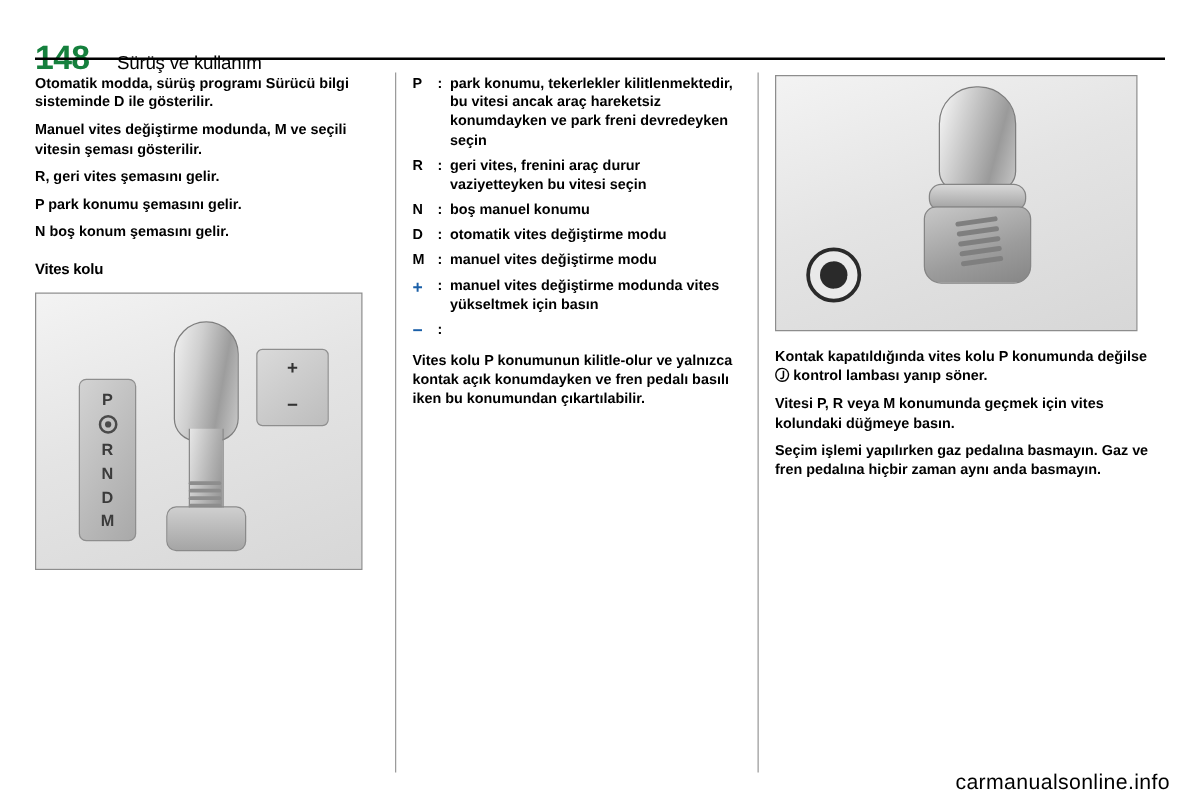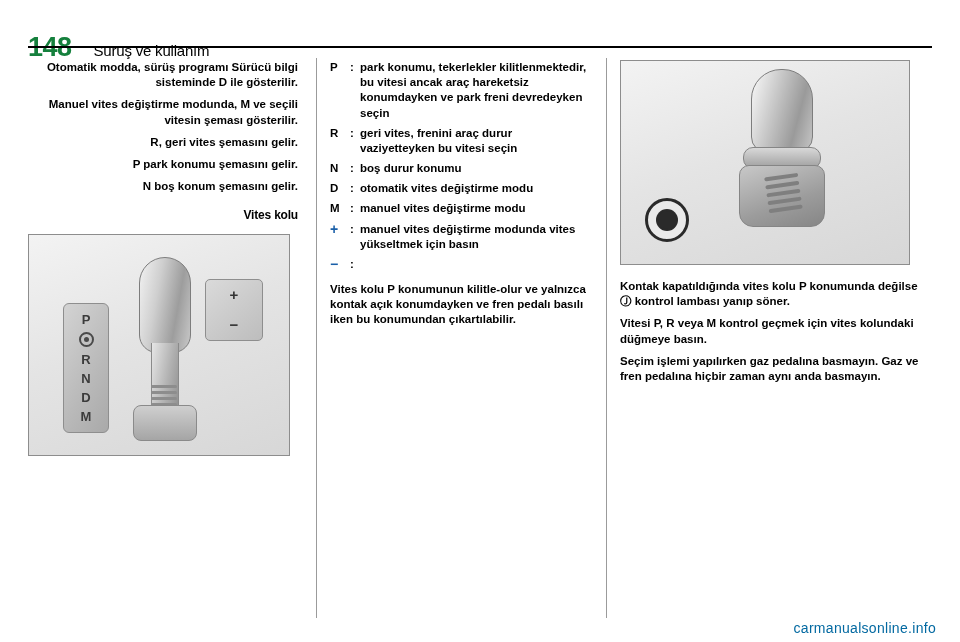--- a/index.html
+++ b/index.html
@@ -45,21 +45,21 @@
   }
   
   .col {
     position: absolute;
     top: 60px;
     width: 270px;
     font-size: 11.5px;
     line-height: 1.32;
     color: #000;
   }
-  .col1 { left: 28px; text-align: right; }
+  .col1 { left: 28px; }
   .col2 { left: 330px; width: 258px; }
   .col3 { left: 620px; width: 300px; }
   .vdiv {
     position: absolute;
     top: 58px;
     width: 1px;
     height: 560px;
     background: #9b9b9b;
   }
   .vdiv1 { left: 316px; }
@@ -258,22 +258,22 @@
   }
   .brake-icon .inner {
     width: 22px; height: 22px;
     border-radius: 50%;
     border: 2px dashed #2a2a2a;
     background: #2a2a2a;
   }
   .footer {
     position: absolute;
     right: 24px; bottom: 6px;
-    font-size: 14px;
-    color: #0369a1;
+    font-size: 17px;
+    color: #000000;
     letter-spacing: 0.3px;
   }
 </style>
 </head>
 <body>
 
 <div class="page">
 
   <div class="header">
     <div class="page-num">148</div>
@@ -331,21 +331,21 @@
         <div class="defval">park konumu, tekerlekler kilitlenmektedir, bu vitesi ancak araç hareketsiz konumdayken ve park freni devredeyken seçin</div>
       </div>
       <div class="defrow">
         <div class="defkey">R</div>
         <div class="defcolon">:</div>
         <div class="defval">geri vites, frenini araç durur vaziyetteyken bu vitesi seçin</div>
       </div>
       <div class="defrow">
         <div class="defkey">N</div>
         <div class="defcolon">:</div>
-        <div class="defval">boş durur konumu</div>
+        <div class="defval">boş manuel konumu</div>
       </div>
       <div class="defrow">
         <div class="defkey">D</div>
         <div class="defcolon">:</div>
         <div class="defval">otomatik vites değiştirme modu</div>
       </div>
       <div class="defrow">
         <div class="defkey">M</div>
         <div class="defcolon">:</div>
         <div class="defval">manuel vites değiştirme modu</div>
@@ -377,18 +377,18 @@
             <i></i>
             <i></i>
           </div>
       </div>
       <div class="brake-icon">
         <div class="inner"></div>
       </div>
     </div>
 
     <p>Kontak kapatıldığında vites kolu P konumunda değilse Ⓙ kontrol lambası yanıp söner.</p>
-    <p>Vitesi P, R veya M kontrol geçmek için vites kolundaki düğmeye basın.</p>
+    <p>Vitesi P, R veya M konumunda geçmek için vites kolundaki düğmeye basın.</p>
     <p>Seçim işlemi yapılırken gaz pedalına basmayın. Gaz ve fren pedalına hiçbir zaman aynı anda basmayın.</p>
   </div>
 
   <div class="footer">carmanualsonline.info</div>
 </div>
 
 </body></html>

